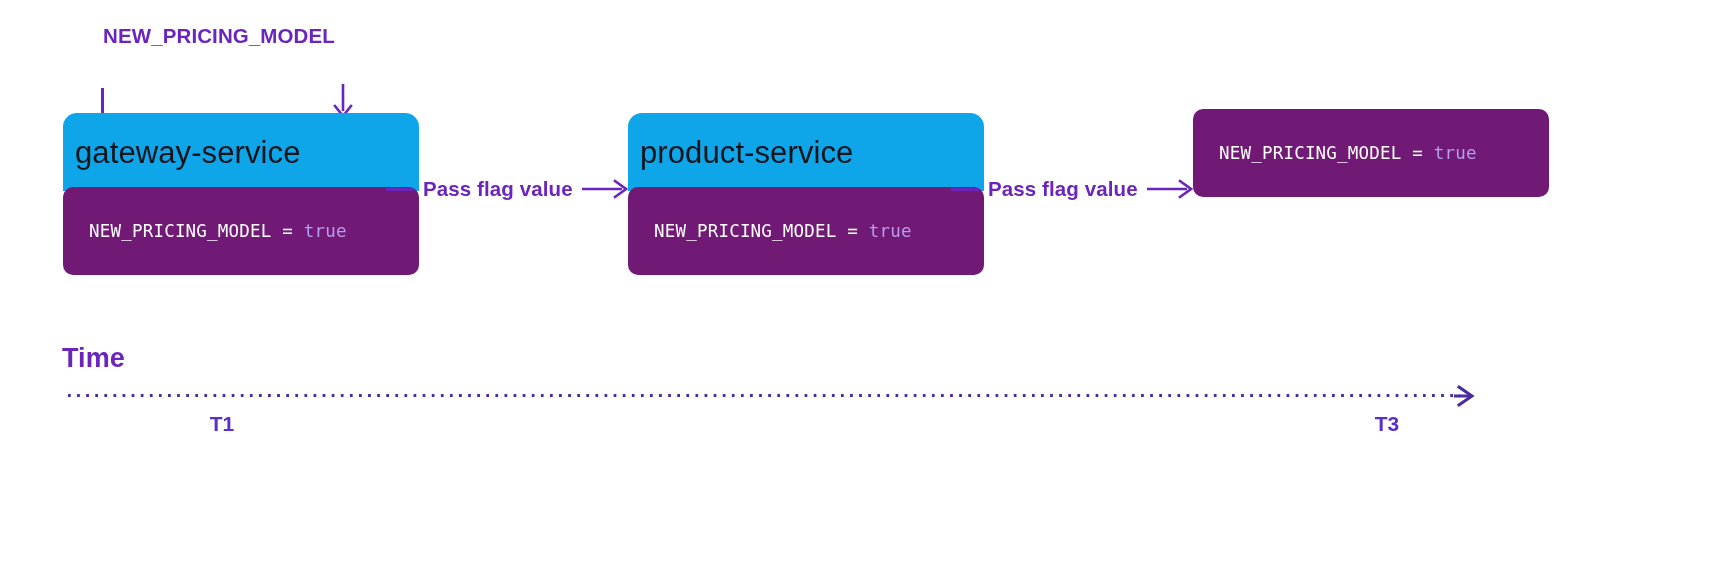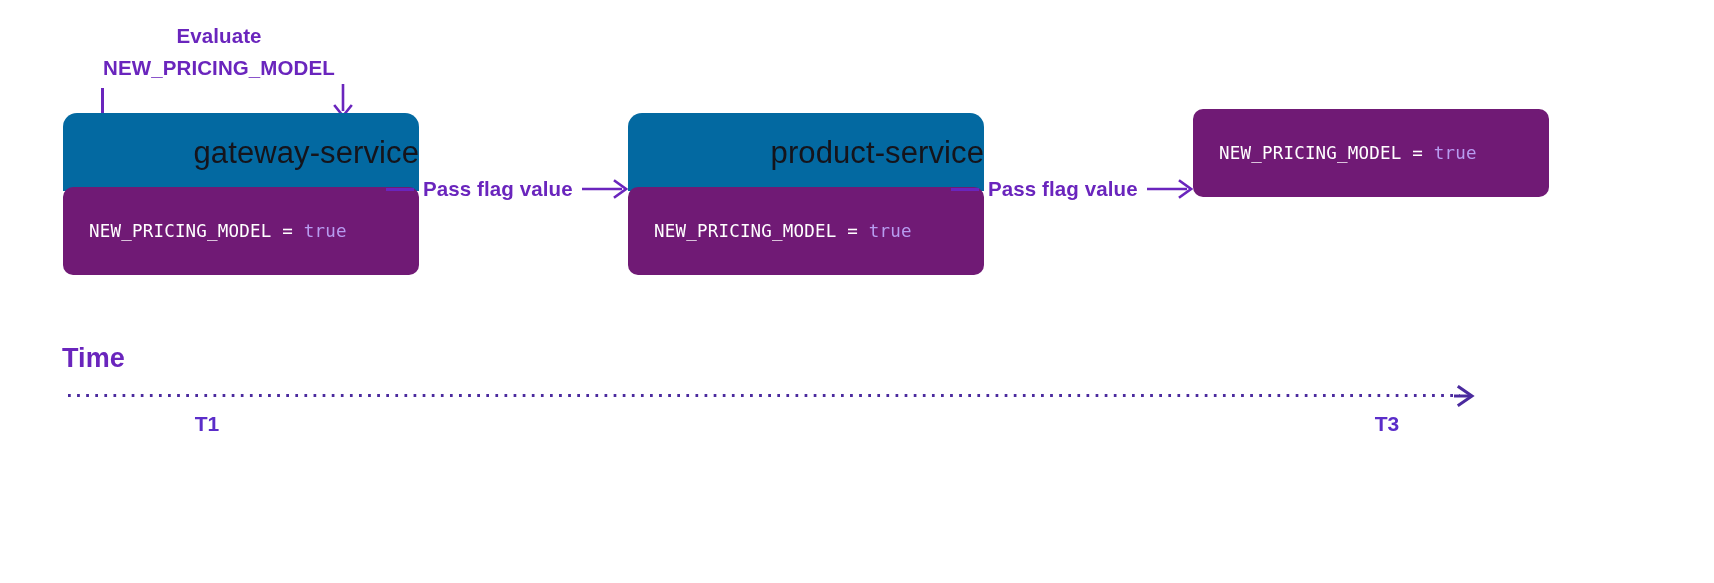--- a/index.html
+++ b/index.html
@@ -22,25 +22,25 @@
     height: 583px;
   }
 
   
   .card {
     position: absolute;
     width: 356px;
   }
   .card-header {
     height: 78px;
-    background: #0369a1;
+    background: #0ea5e9;
     border-radius: 14px 14px 0 0;
     display: flex;
     align-items: center;
-    justify-content: flex-end;
+    justify-content: flex-start;
     padding-left: 12px;
   }
   .card-title {
     font-size: 31px;
     font-weight: 400;
     color: #15141b;
     letter-spacing: 0.1px;
     line-height: 1;
   }
   .card-code {
@@ -170,31 +170,30 @@
     position: absolute;
     top: 413px;
     color: #5b2dc9;
     font-weight: bold;
     font-size: 21px;
     letter-spacing: 0.1px;
     white-space: nowrap;
     line-height: 1;
     transform: translateX(-50%);
   }
-  #tick-t1 { left: 207px; }
+  #tick-t1 { left: 222px; }
   #tick-t2 { left: 986px; }
   #tick-t3 { left: 1387px; }
 </style>
 </head>
 <body>
 
 <div class="stage">
 
   <div id="evaluate-annotation">
-    <div class="eval-line">Evaluate</div>
     <div class="eval-line">NEW_PRICING_MODEL</div>
   </div>
   <div id="eval-tick"></div>
   <svg id="eval-arrow" viewBox="0 0 26 34">
     <line x1="13" y1="0" x2="13" y2="27" stroke="#6a25bd" stroke-width="2.6"></line>
     <polyline points="5,22 13,32 21,22" fill="none" stroke="#6a25bd" stroke-width="2.6" stroke-linecap="square"></polyline>
   </svg>
 
   <div class="card" id="card-gateway">
     <div class="card-header">

